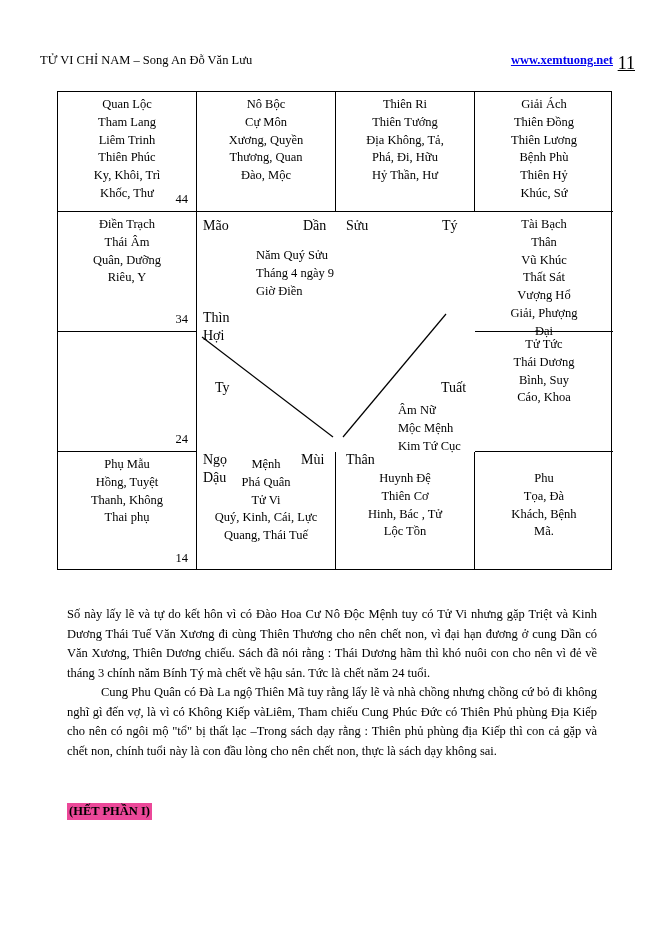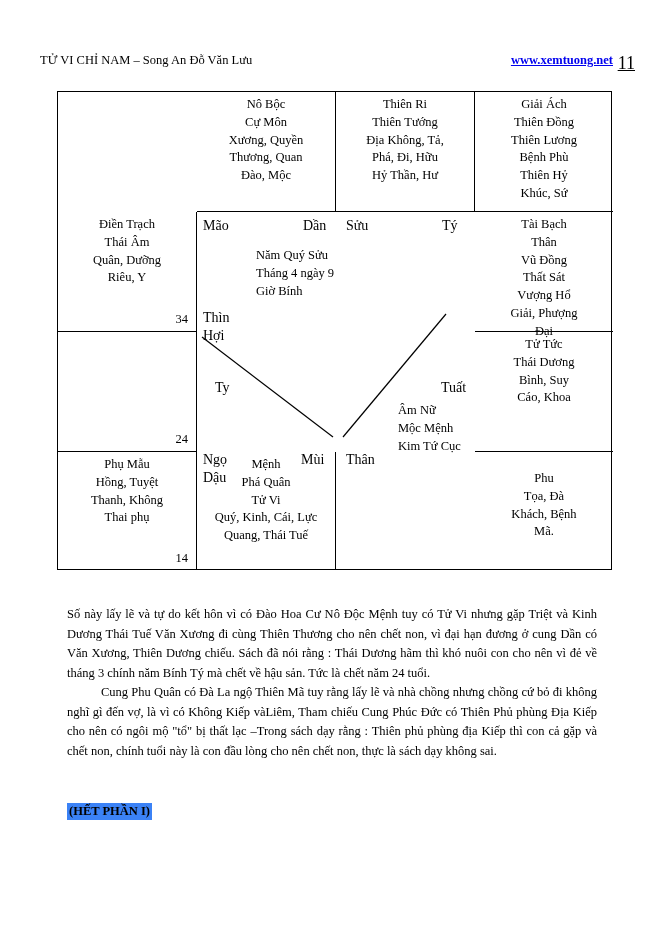--- a/index.html
+++ b/index.html
@@ -107,21 +107,21 @@
   }
   .bodytext p {
     margin: 0 0 0 0;
   }
   .indent { text-indent: 34px; }
 
   .hetphan {
     position: absolute;
     left: 67px;
     top: 786px;
-    background: #3b82f6;
+    background: #ec4899;
     font-weight: bold;
     font-size: 12.5px;
     padding: 1px 2px;
   }
 
   svg.lines-overlay {
     position: absolute;
     left: 0; top: 0;
     width: 555px;
     height: 479px;
@@ -139,20 +139,31 @@
     <span class="pagenum">11</span>
   </div>
 
   <div class="chart">
 
     <svg class="lines-overlay" viewBox="0 0 555 479">
       <line x1="144" y1="245" x2="275" y2="345" stroke="#000" stroke-width="1.2"></line>
       <line x1="285" y1="345" x2="388" y2="222" stroke="#000" stroke-width="1.2"></line>
     </svg>
 
+    <div class="cell brd-r brd-b" style="left:0; top:0; width:139px; height:120px;">
+      <div class="lines">
+        <div>Quan Lộc</div>
+        <div>Tham Lang</div>
+        <div>Liêm Trinh</div>
+        <div>Thiên Phúc</div>
+        <div>Ky, Khôi, Trì</div>
+        <div>Khốc, Thư</div>
+      </div>
+      <span class="corner-num">44</span>
+    </div>
 
     <div class="cell brd-r brd-b" style="left:139px; top:0; width:139px; height:120px;">
       <div class="lines">
         <div>Nô Bộc</div>
         <div>Cự Môn</div>
         <div>Xương, Quyền</div>
         <div>Thương, Quan</div>
         <div>Đào, Mộc</div>
       </div>
     </div>
@@ -185,21 +196,21 @@
         <div>Quân, Dưỡng</div>
         <div>Riêu, Y</div>
       </div>
       <span class="corner-num">34</span>
     </div>
 
     <div class="cell brd-b" style="left:417px; top:120px; width:138px; height:120px;">
       <div class="lines">
         <div>Tài Bạch</div>
         <div>Thân</div>
-        <div>Vũ Đồng</div>
+        <div>Vũ Khúc</div>
         <div>Thất Sát</div>
         <div>Vượng Hổ</div>
         <div>Giải, Phượng</div>
         <div>Đại</div>
       </div>
     </div>
 
     <div class="cell brd-r brd-b" style="left:0; top:240px; width:139px; height:120px;">
       <span class="corner-num">24</span>
     </div>
@@ -226,20 +237,28 @@
     <div class="cell brd-r" style="left:139px; top:360px; width:139px; height:118px;">
       <div class="lines">
         <div>Mệnh</div>
         <div>Phá Quân</div>
         <div>Tử Vi</div>
         <div>Quý, Kinh, Cái, Lực</div>
         <div>Quang, Thái Tuế</div>
       </div>
     </div>
 
+    <div class="cell brd-r" style="left:278px; top:360px; width:139px; height:118px;">
+      <div class="lines" style="padding-top:18px;">
+        <div>Huynh Đệ</div>
+        <div>Thiên Cơ</div>
+        <div>Hinh, Bác , Tử</div>
+        <div>Lộc Tồn</div>
+      </div>
+    </div>
 
     <div class="cell" style="left:417px; top:360px; width:138px; height:118px;">
       <div class="lines" style="padding-top:18px;">
         <div>Phu</div>
         <div>Tọa, Đà</div>
         <div>Khách, Bệnh</div>
         <div>Mã.</div>
       </div>
     </div>
 
@@ -255,21 +274,21 @@
     <div class="clabel" style="left:383px; top:288px;">Tuất</div>
 
     <div class="clabel" style="left:145px; top:360px;">Ngọ</div>
     <div class="clabel" style="left:243px; top:360px;">Mùi</div>
     <div class="clabel" style="left:288px; top:360px;">Thân</div>
     <div class="clabel" style="left:145px; top:378px;">Dậu</div>
 
     <div class="cinfo" style="left:198px; top:155px;">
       <div>Năm Quý Sửu</div>
       <div>Tháng 4 ngày 9</div>
-      <div>Giờ Bính</div>
+      <div>Giờ Điền</div>
     </div>
 
     <div class="cinfo" style="left:340px; top:310px;">
       <div>Âm Nữ</div>
       <div>Mộc Mệnh</div>
       <div>Kim Tứ Cục</div>
     </div>
 
   </div>
 

